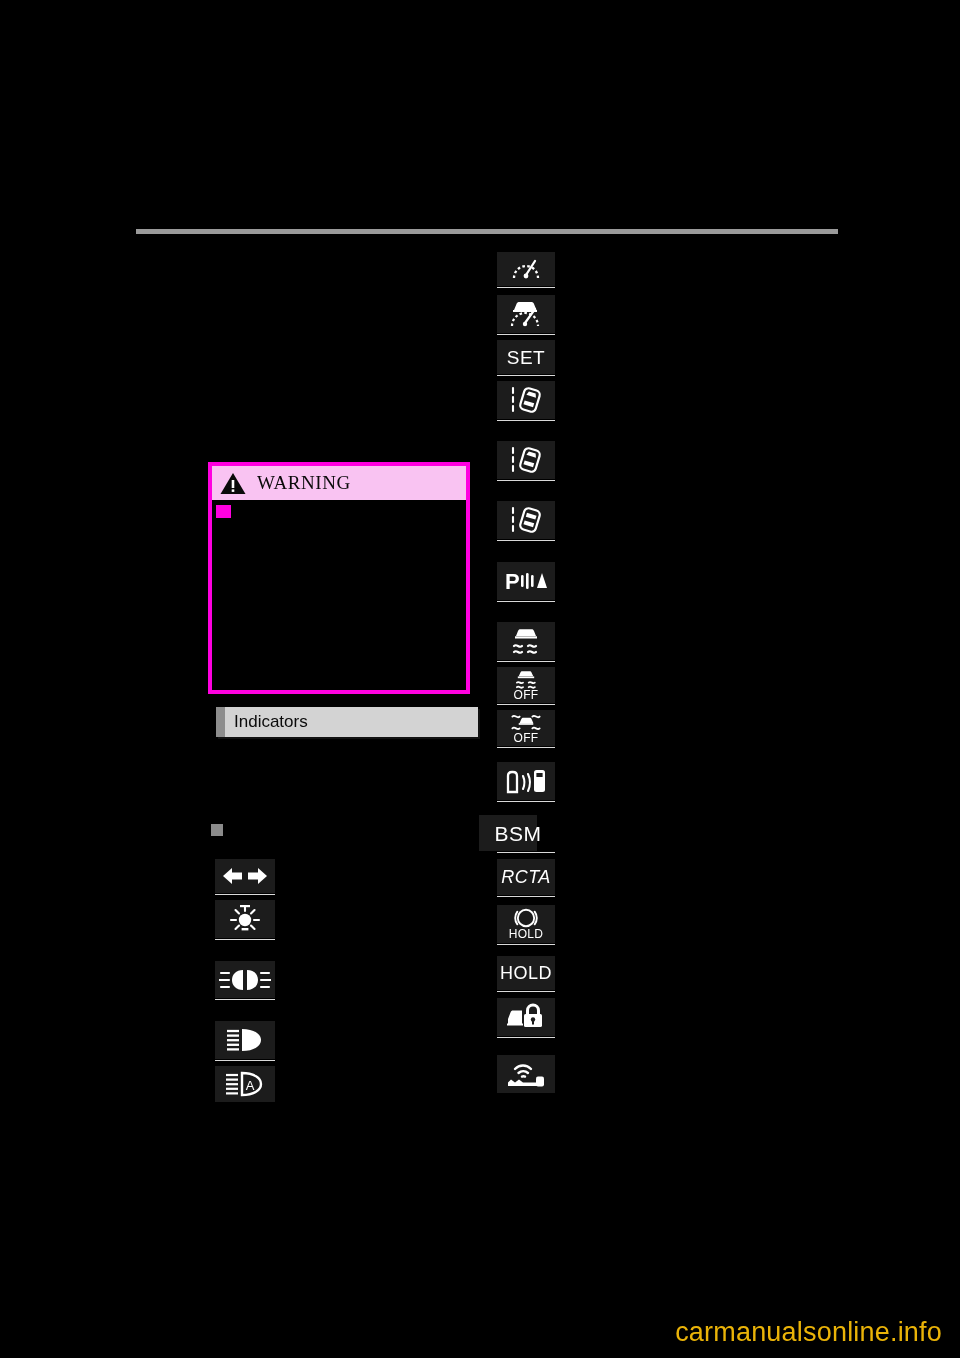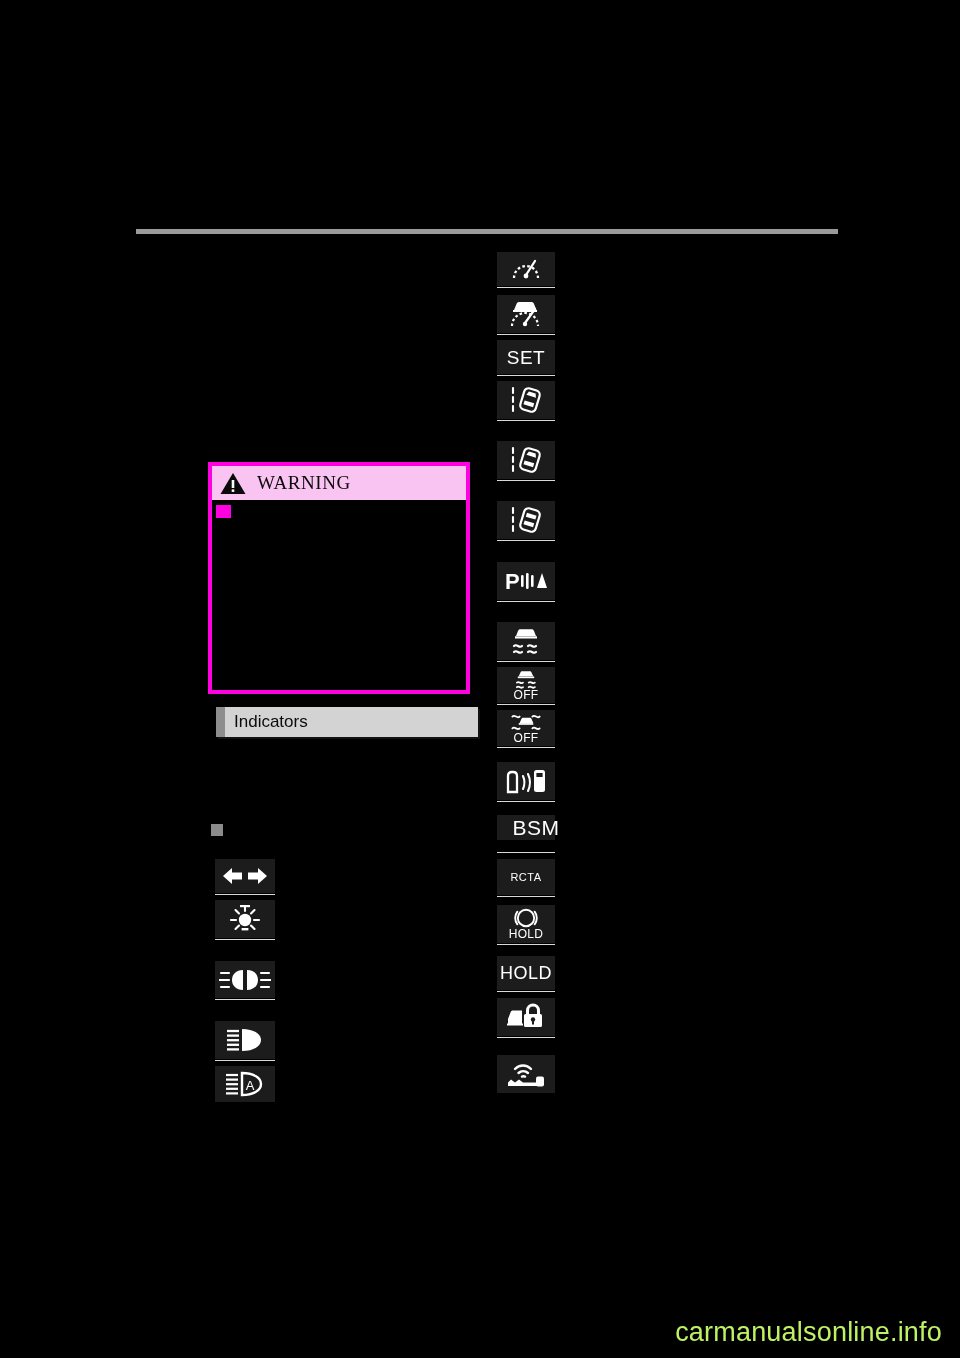--- a/index.html
+++ b/index.html
@@ -61,21 +61,21 @@
   .tile .txt{
     color:#fff;font-size:19px;font-family:"Liberation Sans", sans-serif;
     letter-spacing:.5px;line-height:1;
   }
   .tile .txt.sm{font-size:12px;letter-spacing:.3px;text-align:center;}
   .tile .stack{display:flex;flex-direction:column;align-items:center;justify-content:center;line-height:1;}
 
   .rowline{position:absolute;height:1px;background:#ffffff;opacity:.85;}
 
   .watermark{
-    position:absolute;right:18px;bottom:10px;color:#bef264;font-size:27px;
+    position:absolute;right:18px;bottom:10px;color:#eab308;font-size:27px;
     font-family:"Liberation Sans", sans-serif;letter-spacing:.2px;
   }
 </style>
 </head>
 <body>
 
 <div class="page">
 
   <div class="top-rule"></div>
 
@@ -317,27 +317,27 @@
       <g stroke="#fff" stroke-width="2.1" fill="none" stroke-linecap="round">
         <path d="M19 9 C21.2 14 21.2 17 19 22"></path>
         <path d="M24 7 C26.8 13 26.8 18 24 24"></path>
       </g>
       <rect x="30" y="3" width="11" height="22" rx="2.5" fill="#fff"></rect>
       <rect x="32.4" y="6" width="6.2" height="4" fill="#1c1c1c"></rect>
     </svg>
   </div>
   <div class="rowline" style="left:497px;top:801px;width:58px;"></div>
 
-  <div class="tile" style="left:497px;top:815px;width:58px;height:25px;padding-left:20px;">
+  <div class="tile" style="left:479px;top:815px;width:58px;height:36px;padding-left:20px;">
     <span class="txt" style="font-size:21px;">BSM</span>
   </div>
   <div class="rowline" style="left:497px;top:852px;width:58px;"></div>
 
   <div class="tile" style="left:497px;top:859px;width:58px;height:36px;">
-    <span class="txt" style="font-size:11px;">RCTA</span>
+    <span class="txt" style="font-size:18px;font-style:italic;">RCTA</span>
   </div>
   <div class="rowline" style="left:497px;top:896px;width:58px;"></div>
 
   <div class="tile" style="left:497px;top:905px;width:58px;height:38px;">
     <span class="stack">
       <svg width="26" height="20" viewBox="0 0 28 22">
         <circle cx="14" cy="11" r="9" fill="none" stroke="#fff" stroke-width="2.1"></circle>
         <path d="M4.5 4 A11.5 11.5 0 0 0 4.5 18" fill="none" stroke="#fff" stroke-width="2.1" stroke-linecap="round"></path>
         <path d="M23.5 4 A11.5 11.5 0 0 1 23.5 18" fill="none" stroke="#fff" stroke-width="2.1" stroke-linecap="round"></path>
       </svg>

